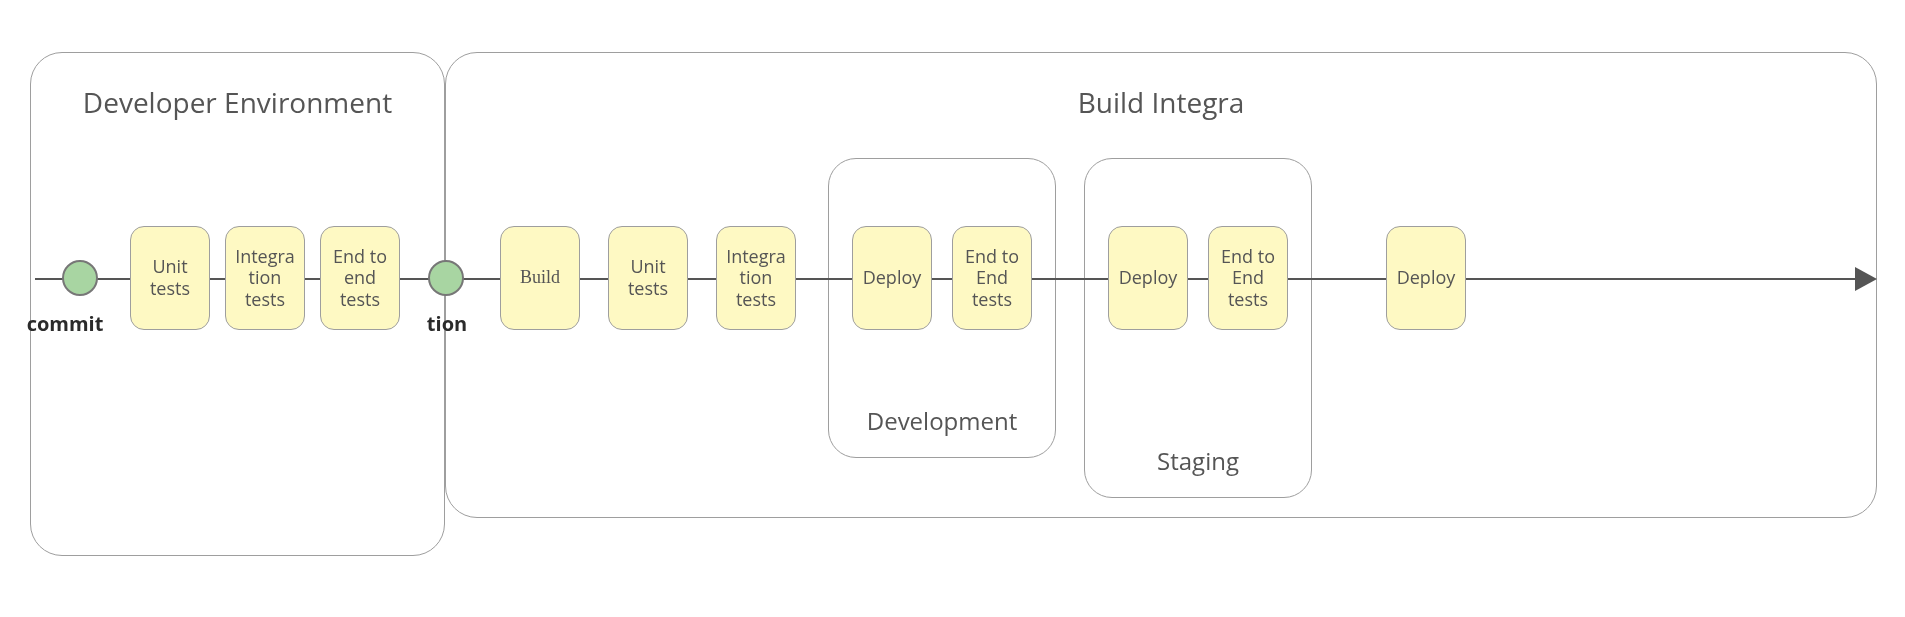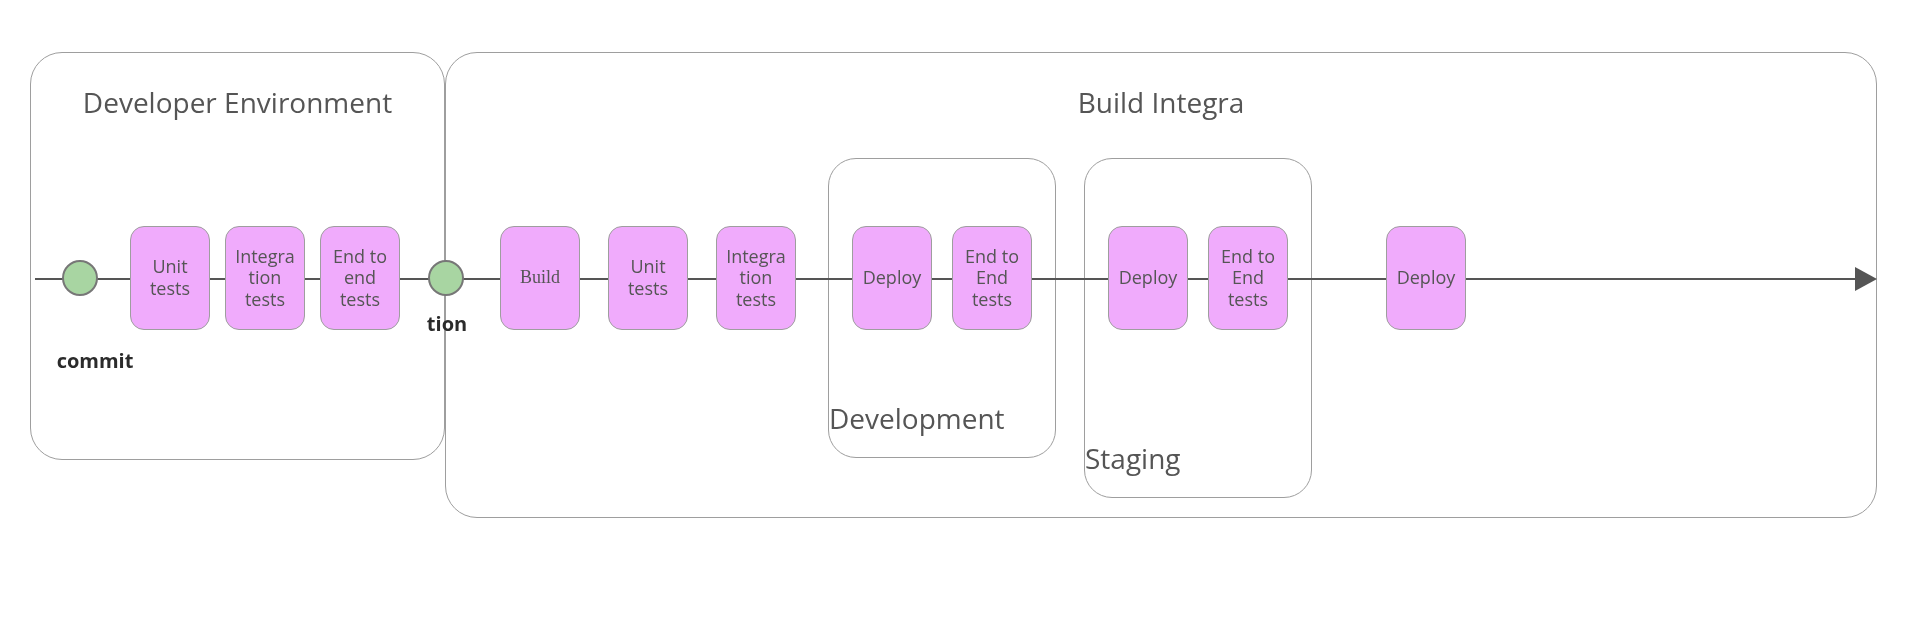--- a/index.html
+++ b/index.html
@@ -34,29 +34,30 @@
     position: absolute;
     border: 1.5px solid #9e9e9e;
     border-radius: 28px;
     box-sizing: border-box;
   }
   .env-title {
     position: absolute;
     left: 0;
     right: 0;
     bottom: 20px;
-    font-size: 28px;
+    text-align: center;
+    font-size: 24px;
     font-weight: 400;
     color: #555;
   }
   .step-box {
     position: absolute;
     border: 1.5px solid #9e9e9e;
     border-radius: 14px;
-    background: #f0abfc;
+    background: #fef9c3;
     box-sizing: border-box;
     display: flex;
     align-items: center;
     justify-content: center;
     text-align: center;
     font-size: 18px;
     line-height: 1.2;
     color: #555;
     padding: 4px;
     z-index: 5;
@@ -96,26 +97,26 @@
   }
 </style>
 </head>
 <body>
 
 <div class="canvas">
 
   <div class="flow-line" style="left:35px; width:1820px; top:278px;"></div>
   <div class="arrowhead" style="left:1855px; top:267px;"></div>
 
-  <div class="panel" style="left:30px; top:52px; width:415px; height:408px;">
+  <div class="panel" style="left:30px; top:52px; width:415px; height:504px;">
     <div class="panel-title">Developer Environment</div>
   </div>
 
   <div class="dot" style="left:62px; top:260px;"></div>
-  <div class="dot-label" style="left:52px; top:310px; width:86px;margin-top:37px;">commit</div>
+  <div class="dot-label" style="left:22px; top:310px; width:86px;">commit</div>
 
   <div class="step-box" style="left:130px; top:226px; width:80px; height:104px;">
     <span>Unit tests</span>
   </div>
   <div class="step-box" style="left:225px; top:226px; width:80px; height:104px;">
     <span>Integra tion tests</span>
   </div>
   <div class="step-box" style="left:320px; top:226px; width:80px; height:104px;">
     <span>End to end tests</span>
   </div>

